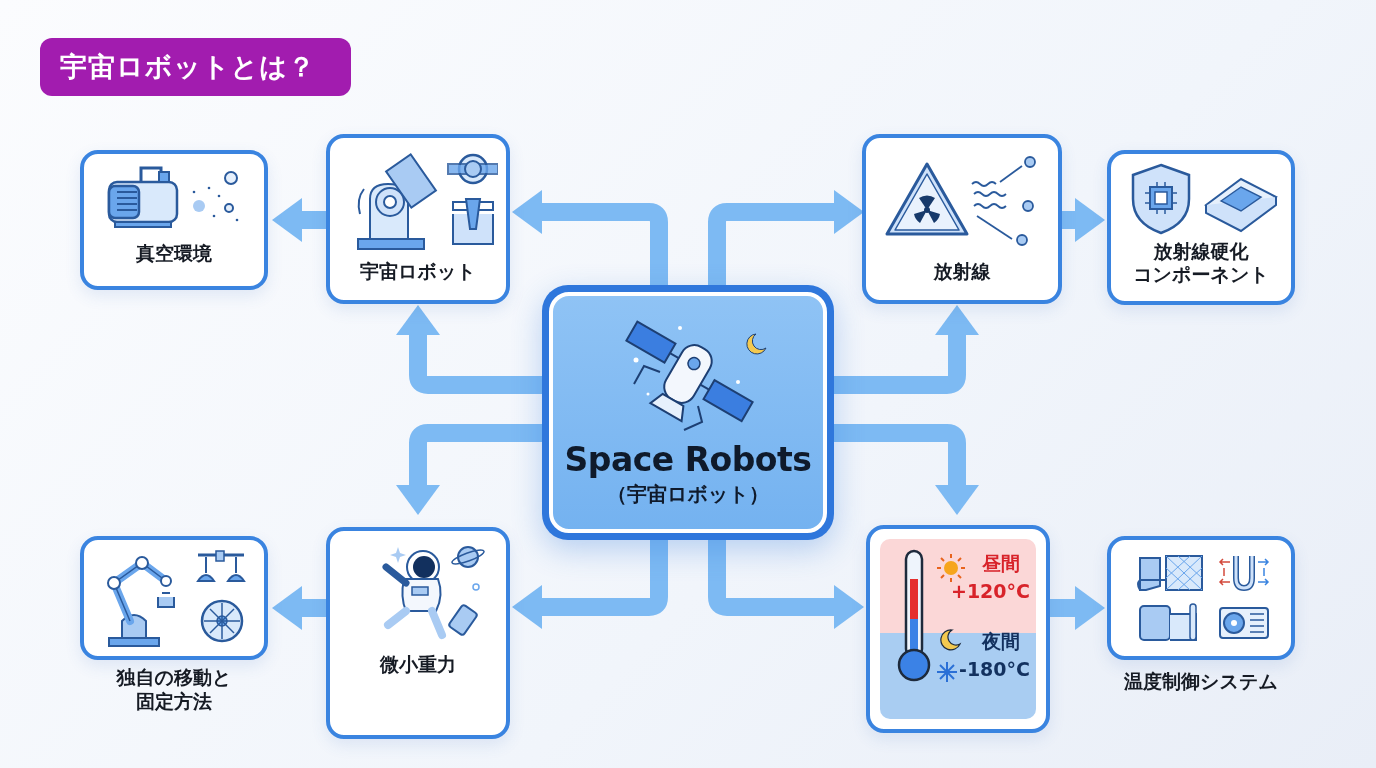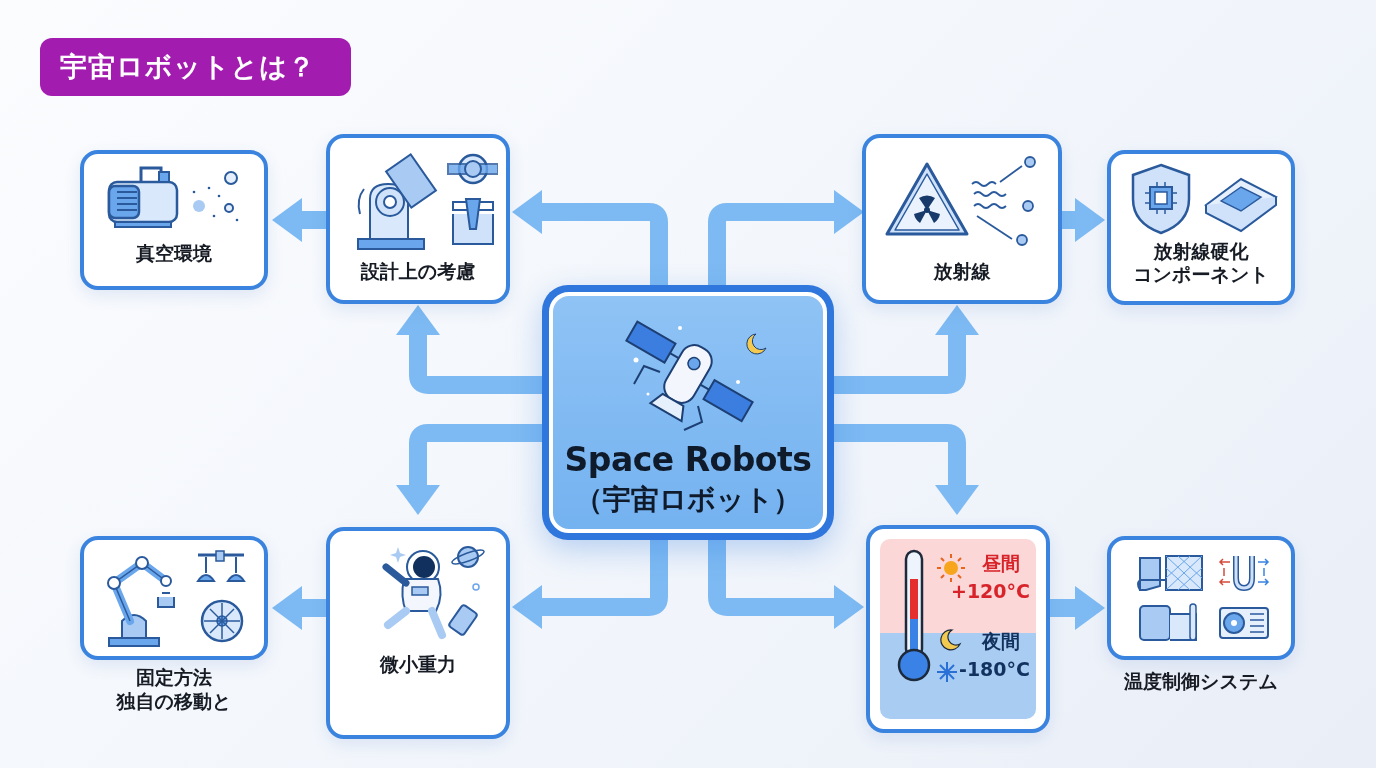--- a/index.html
+++ b/index.html
@@ -33,21 +33,21 @@
     position: absolute; left: 542px; top: 285px; width: 292px; height: 255px;
     background: #2f77dc; border-radius: 26px; padding: 7px;
     box-shadow: 0 10px 30px rgba(47,119,220,0.3);
   }
   .center-inner {
     width: 100%; height: 100%; border: 4px solid #fff; border-radius: 20px;
     background: linear-gradient(180deg, #8fc3f5 0%, #74b2f0 100%);
     display: flex; flex-direction: column; align-items: center;
   }
   .center-title { font-size: 33px; font-weight: bold; color: #0f1a2b; margin-top: 6px; letter-spacing: -0.5px; }
-  .center-sub { font-size: 28px; font-weight: bold; color: #0f1a2b; margin-top: 2px; }
+  .center-sub { font-size: 20px; font-weight: bold; color: #0f1a2b; margin-top: 2px; }
   .temp-panel { position: absolute; left: 10px; top: 10px; right: 10px; bottom: 10px; border-radius: 10px; overflow: hidden; }
   .temp-top { position: absolute; left: 0; right: 0; top: 0; height: 52%; background: #fbd7d7; }
   .temp-bot { position: absolute; left: 0; right: 0; bottom: 0; height: 48%; background: #a9cdf2; }
   .tlabel { position: absolute; font-weight: bold; text-align: right; line-height: 1.15; }
 </style>
 </head>
 <body>
 
 <svg class="connectors" viewBox="0 0 1376 768">
   <g fill="none" stroke="#7dbaf3" stroke-width="18" stroke-linejoin="round" stroke-linecap="butt">
@@ -136,21 +136,21 @@
       <rect x="58" y="15" width="30" height="44" transform="rotate(-35 73 37)" fill="#a9cbf3" stroke="#2a5a9c" stroke-width="2"></rect>
       <path d="M 22 70 Q 18 55 26 45" fill="none" stroke="#2a5a9c" stroke-width="2"></path>
       <circle cx="135" cy="25" r="14" fill="#d9e9fb" stroke="#2a5a9c" stroke-width="2.5"></circle>
       <rect x="110" y="20" width="50" height="10" fill="#6aa6ec" stroke="#2a5a9c" stroke-width="2" opacity="0.8"></rect>
       <circle cx="135" cy="25" r="8" fill="#a9cbf3" stroke="#2a5a9c" stroke-width="2"></circle>
       <rect x="115" y="58" width="40" height="8" fill="#fff" stroke="#2a5a9c" stroke-width="2"></rect>
       <path d="M 115 70 L 115 100 L 155 100 L 155 70" fill="#cfe2fa" stroke="#2a5a9c" stroke-width="2"></path>
       <path d="M 128 55 L 142 55 L 138 85 L 132 85 Z" fill="#6aa6ec" stroke="#2a5a9c" stroke-width="2"></path>
     </svg>
   </div>
-  <div class="label">設計上の考慮</div>
+  <div class="label">宇宙ロボット</div>
 </div>
 
 <div class="node" style="left:862px;top:134px;width:200px;height:170px;">
   <div class="icon" style="height:122px;">
     <svg width="160" height="110" viewBox="0 0 160 110">
       <path d="M 45 20 L 85 90 L 5 90 Z" fill="#cfe2fa" stroke="#2a5a9c" stroke-width="3" stroke-linejoin="round"></path>
       <path d="M 45 30 L 77 86 L 13 86 Z" fill="#e9f2fd" stroke="#2a5a9c" stroke-width="1.5" stroke-linejoin="round"></path>
       <circle cx="45" cy="66" r="3" fill="#173a6b"></circle>
       <path d="M 45 66 L 37 54 A 14 14 0 0 1 53 54 Z" fill="#173a6b"></path>
       <path d="M 45 66 L 32 70 A 14 14 0 0 0 38 79 Z" fill="#173a6b"></path>
@@ -247,22 +247,22 @@
       <g stroke="#2a5a9c" stroke-width="1.5">
           <line x1="128" y1="60" x2="128" y2="96"></line>
           <line x1="110" y1="78" x2="146" y2="78"></line>
           <line x1="116" y1="66" x2="140" y2="90"></line>
           <line x1="140" y1="66" x2="116" y2="90"></line>
         </g>
     </svg>
   </div>
 </div>
 <div class="ext-label" style="left:80px;top:666px;width:188px;">
+  <div>独自の移動と</div>
   <div>固定方法</div>
-  <div>独自の移動と</div>
 </div>
 
 <div class="node" style="left:326px;top:527px;width:184px;height:212px;">
   <div class="icon" style="height:122px;">
     <svg width="160" height="110" viewBox="0 0 160 110">
       <circle cx="85" cy="30" r="16" fill="#fff" stroke="#2a5a9c" stroke-width="2"></circle>
       <circle cx="86" cy="30" r="11" fill="#12305e"></circle>
       <path d="M 66 42 Q 62 60 68 74 L 98 74 Q 106 58 100 42 Z" fill="#f3f7fd" stroke="#2a5a9c" stroke-width="2"></path>
       <rect x="74" y="50" width="16" height="8" fill="#a9cbf3" stroke="#2a5a9c" stroke-width="1.5"></rect>
       <path d="M 68 46 L 48 30" stroke="#2a5a9c" stroke-width="7" stroke-linecap="round"></path>

